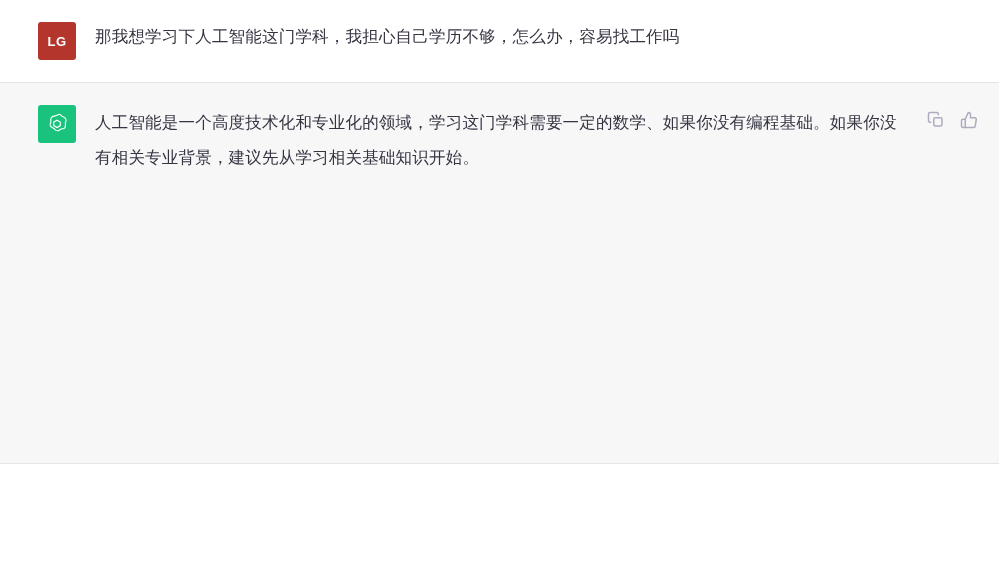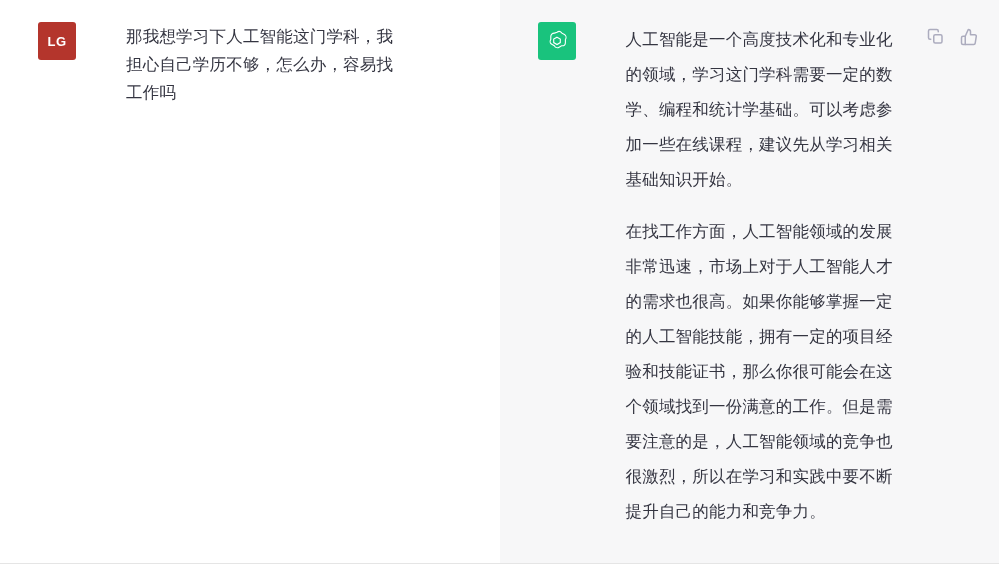--- a/index.html
+++ b/index.html
@@ -9,23 +9,23 @@
   body {
     width: 999px;
     height: 580px;
     overflow: hidden;
     background: #ffffff;
     font-family: "Liberation Sans", sans-serif;
     color: #343541;
   }
   .conversation {
     width: 999px;
-    height: 564px;
+    height: 464px;
     display: flex;
-    flex-direction: row;
+    flex-direction: column;
     overflow: hidden;
   }
   .msg {
     display: flex;
     width: 100%;
     box-sizing: border-box;
     padding: 22px 0 22px 0;
     border-bottom: 1px solid #e5e5e5;
   }
   .msg.user {
@@ -60,21 +60,20 @@
   .avatar.user-avatar {
     background: #b4352c;
   }
   .avatar.assistant-avatar {
     background: #19c37d;
   }
   .content-col {
     flex: 1 1 auto;
     padding-right: 20px;
     max-width: 812px;
-    margin-left: 31px;
   }
   .content-col p {
     margin: 0 0 17px 0;
     font-size: 16.5px;
     line-height: 35px;
     color: #343541;
     letter-spacing: 0.2px;
   }
   .content-col p:last-child {
     margin-bottom: 0;
@@ -130,22 +129,21 @@
       <div class="avatar assistant-avatar">
         <span>
           <svg class="logo-svg" viewBox="0 0 24 24" fill="none" stroke="#ffffff" stroke-width="1.1">
             <path d="M12 3.2c1.5-1.1 3.6-.8 4.7.7l.2.3 2.5 1.4c1.6.9 2.1 3 1.2 4.6l-.2.3v2.9c0 1.9-1.5 3.4-3.4 3.4h-.4l-2.5 1.4c-1.6.9-3.7.4-4.6-1.2l-.2-.3-2.5-1.4C5.2 14.4 4.7 12.3 5.6 10.7l.2-.3V7.5c0-1.9 1.5-3.4 3.4-3.4h.4L12 3.2z"></path>
             <path d="M12 8.2 15.3 10v3.6L12 15.5l-3.3-1.9V10L12 8.2z"></path>
           </svg>
         </span>
       </div>
     </div>
     <div class="content-col">
-      <p>人工智能是一个高度技术化和专业化的领域，学习这门学科需要一定的数学、编程和统计学基础。可以考虑参加一些在线课程，建议先从学习相关基础知识开始。</p>
-      <p>在找工作方面，人工智能领域的发展非常迅速，市场上对于人工智能人才的需求也很高。如果你能够掌握一定的人工智能技能，拥有一定的项目经验和技能证书，那么你很可能会在这个领域找到一份满意的工作。但是需要注意的是，人工智能领域的竞争也很激烈，所以在学习和实践中要不断提升自己的能力和竞争力。</p>
+      <p>人工智能是一个高度技术化和专业化的领域，学习这门学科需要一定的数学、如果你没有编程基础。如果你没有相关专业背景，建议先从学习相关基础知识开始。</p>
     </div>
     <div class="actions-col">
       <span class="action-btn">
         <svg viewBox="0 0 24 24" fill="none" stroke="currentColor" stroke-width="2" stroke-linecap="round" stroke-linejoin="round" width="18" height="18">
           <rect x="9" y="9" width="11" height="11" rx="2"></rect>
           <path d="M5 15H4a2 2 0 0 1-2-2V4a2 2 0 0 1 2-2h9a2 2 0 0 1 2 2v1"></path>
         </svg>
       </span>
       <span class="action-btn">
         <svg viewBox="0 0 24 24" fill="none" stroke="currentColor" stroke-width="2" stroke-linecap="round" stroke-linejoin="round" width="18" height="18">

